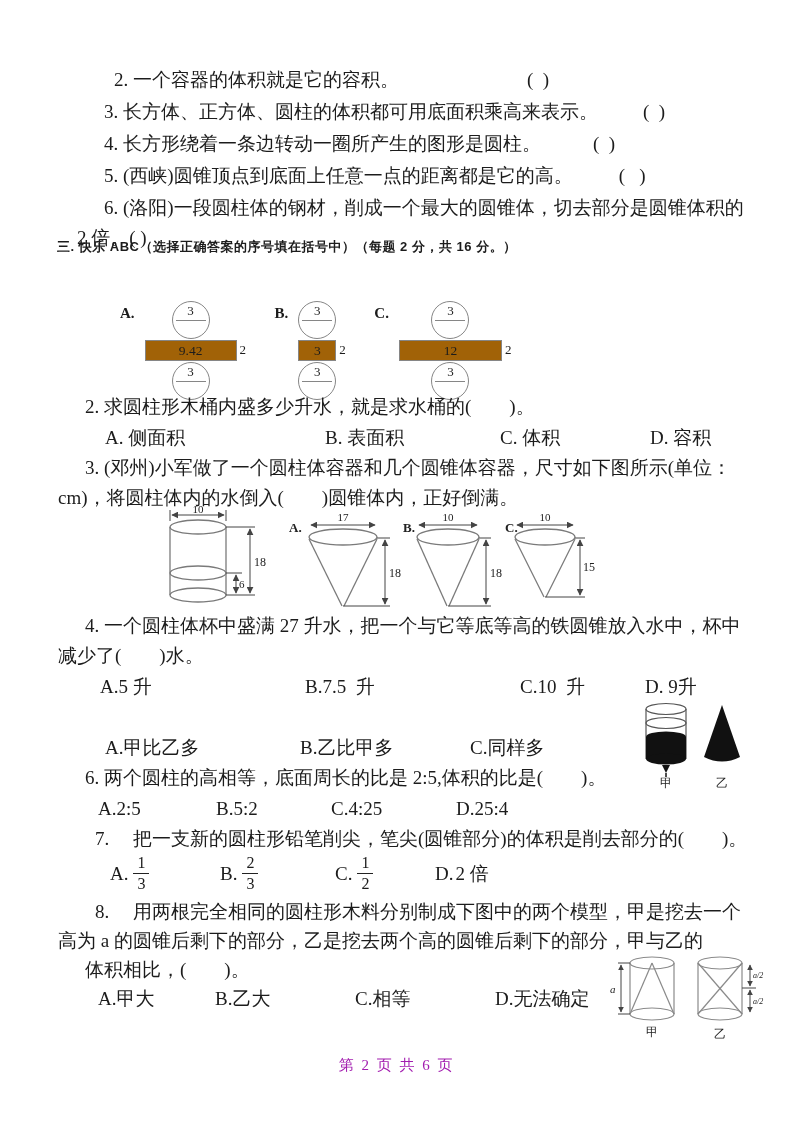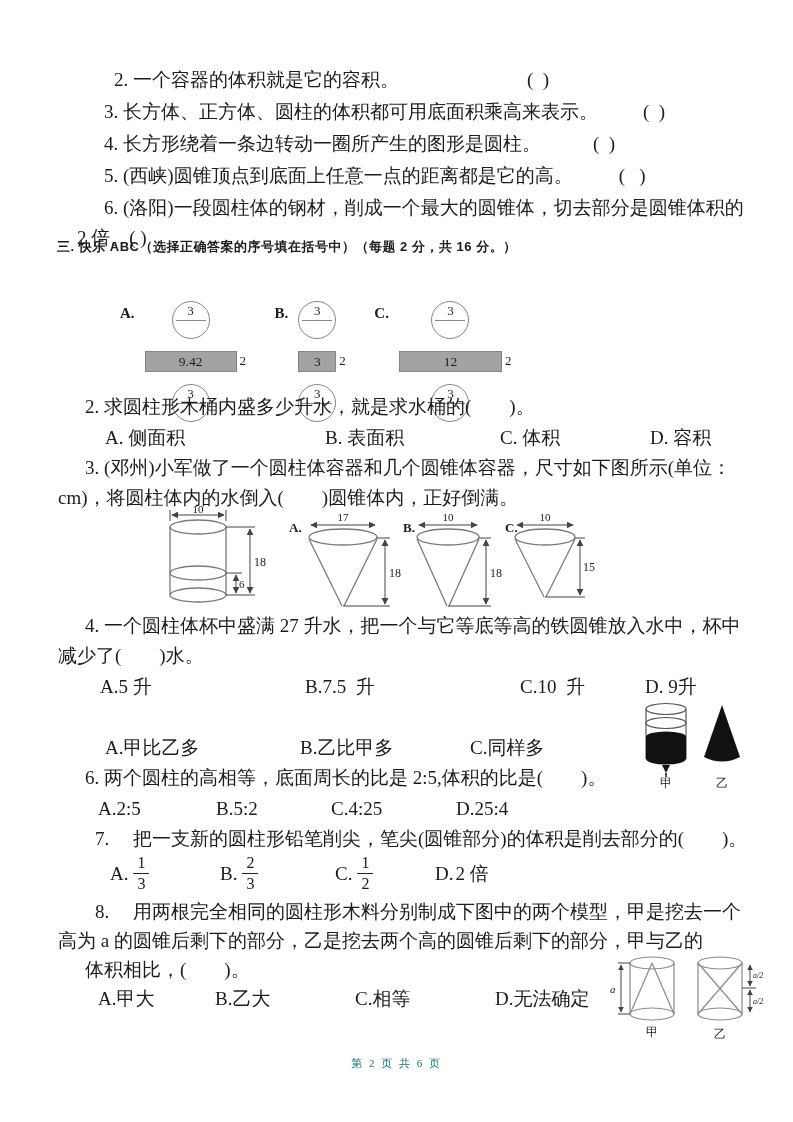--- a/index.html
+++ b/index.html
@@ -24,34 +24,34 @@
 
   
   .fig-nets{position:absolute;display:flex;}
   .net{display:flex;}
   .net+.net{margin-left:38px;}
   .net-label{font-size:15px;font-weight:700;margin:4px 10px 0 0;}
   .net-col{display:flex;flex-direction:column;align-items:center;}
   .circ{width:38px;height:38px;border:1.5px solid #868686;border-radius:50%;position:relative;background:#fff;box-sizing:border-box;}
   .circ::after{content:"";position:absolute;left:3px;right:3px;top:50%;border-top:1.3px solid #868686;}
   .circ-num{position:absolute;top:1px;left:0;right:0;text-align:center;font-size:13px;}
-  .rect{border:1.5px solid #868686;height:21px;display:flex;align-items:center;justify-content:center;font-size:13.5px;position:relative;margin:12px 0;box-sizing:border-box;background:#a3a3a3;}
+  .rect{border:1.5px solid #868686;height:21px;display:flex;align-items:center;justify-content:center;font-size:13.5px;position:relative;margin:1px 0;box-sizing:border-box;background:#a16207;}
   .rect .side{position:absolute;left:calc(100% + 4px);top:1px;font-size:13px;}
   .rw-a{width:92px}.rw-b{width:38px}.rw-c{width:103px}
 
   
   .fopt{display:inline-flex;align-items:center;}
   .q7w0{width:110px}.q7w1{width:115px}.q7w2{width:100px}
   .frac{display:inline-flex;flex-direction:column;align-items:center;margin-left:5px;font-size:16px;}
   .frac .num{border-bottom:1.3px solid #222;padding:0 4px;line-height:1.25;}
   .frac .den{line-height:1.25;}
 
   svg{overflow:visible;}
   svg text{font-family:"Liberation Serif","DejaVu Serif",serif;fill:#222;}
-  .footer{position:absolute;left:0;right:0;text-align:center;font-size:11px;color:#0f766e;letter-spacing:2px;}
+  .footer{position:absolute;left:0;right:0;text-align:center;font-size:15px;color:#a21caf;letter-spacing:2px;}
 </style>
 </head>
 <body>
 
 <div class="page">
 
   <div class="abs" style="top:47px;left:95px">
     <span>2. 一个容器的体积就是它的容积。</span><span class="br g1">(  )</span>
   </div>
   <div class="abs" style="top:79px;left:85px">

